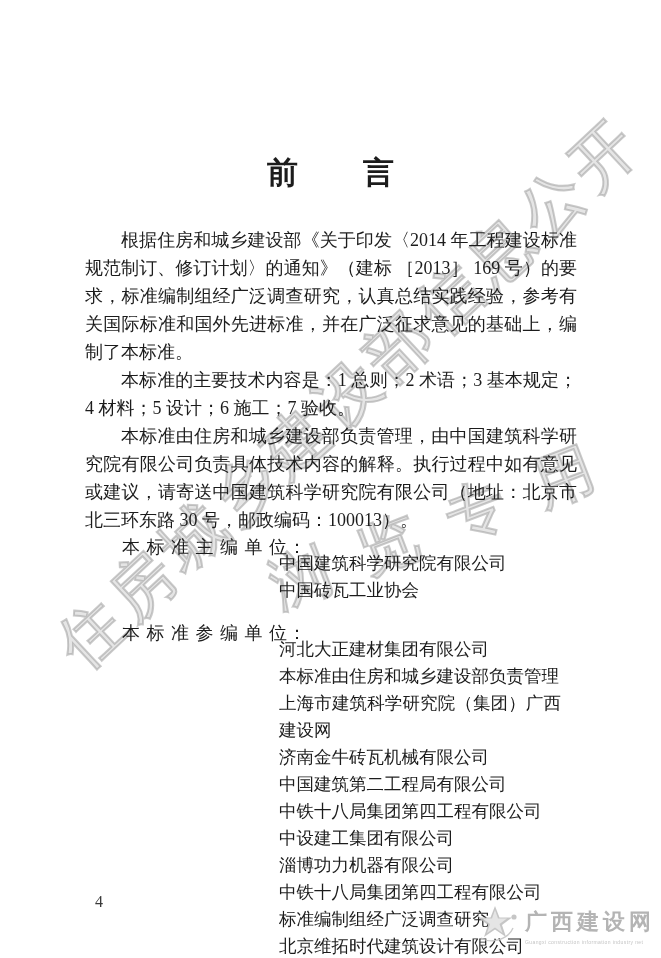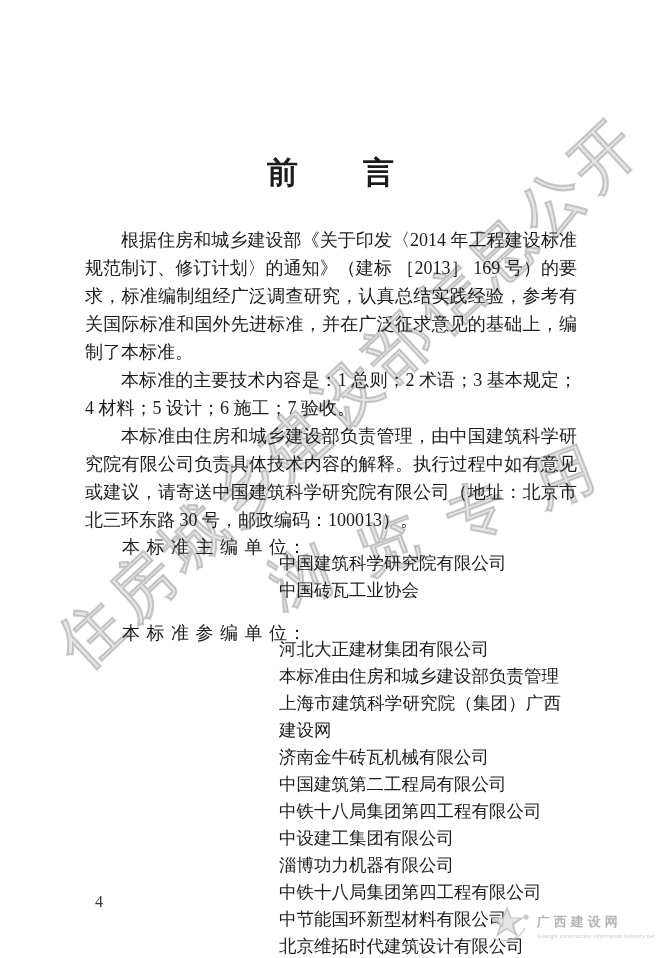--- a/index.html
+++ b/index.html
@@ -62,21 +62,21 @@
   
   .site-logo{
     position:absolute;z-index:2;
     right:6px;bottom:10px;
     display:flex;align-items:center;
     opacity:0.85;
   }
   .site-logo .star{flex:none;margin-right:6px;}
   .logo-texts{display:flex;flex-direction:column;}
   .logo-name{
-    font-size:13px;font-weight:700;
+    font-size:22px;font-weight:700;
     letter-spacing:4px;color:#a7a7a7;
     font-family:Liberation Mono, monospace;
   }
   .logo-tagline{
     font-size:5px;letter-spacing:0.4px;
     color:#b8b8b8;margin-top:2px;
     font-family:"Liberation Sans","DejaVu Sans",sans-serif;
     white-space:nowrap;
   }
 </style>
@@ -108,21 +108,21 @@
       <ul class="unit-list">
           <li>河北大正建材集团有限公司</li>
           <li>本标准由住房和城乡建设部负责管理</li>
           <li>上海市建筑科学研究院（集团）广西建设网</li>
           <li>济南金牛砖瓦机械有限公司</li>
           <li>中国建筑第二工程局有限公司</li>
           <li>中铁十八局集团第四工程有限公司</li>
           <li>中设建工集团有限公司</li>
           <li>淄博功力机器有限公司</li>
           <li>中铁十八局集团第四工程有限公司</li>
-          <li>中节能国环新型材料有限公司</li>
+          <li>标准编制组经广泛调查研究</li>
           <li>北京维拓时代建筑设计有限公司</li>
         </ul>
     </div>
   </div>
 
   <div class="page-number">4</div>
 
   <div class="site-logo">
     <span class="star">
       <svg width="44" height="40" viewBox="0 0 44 40">

